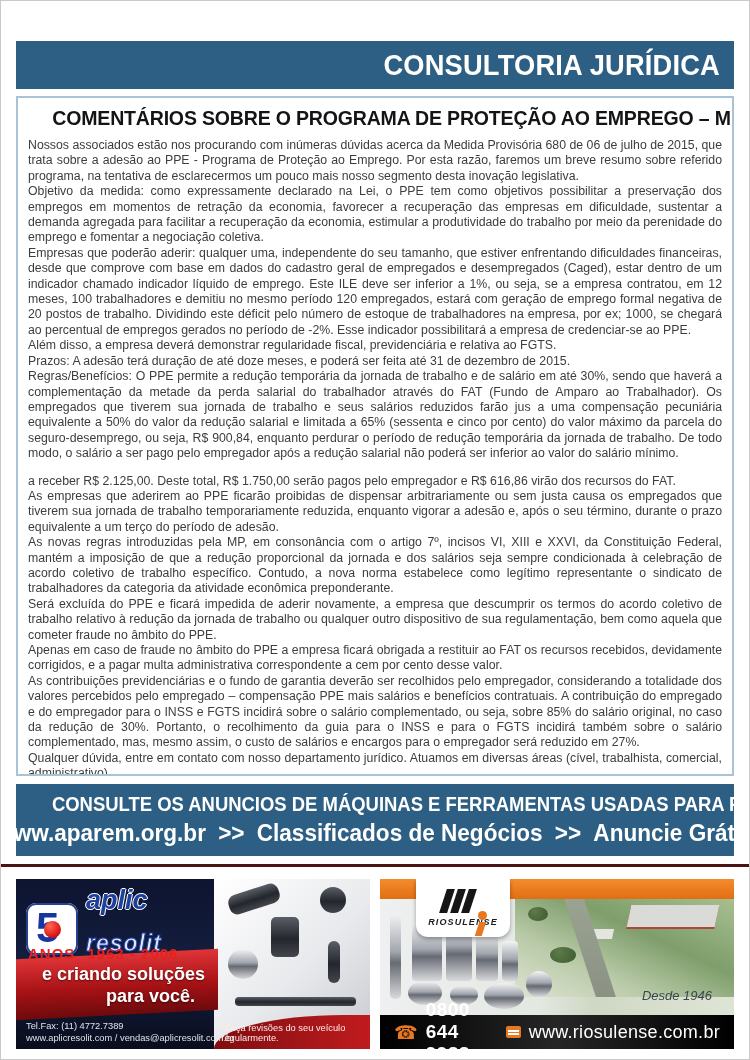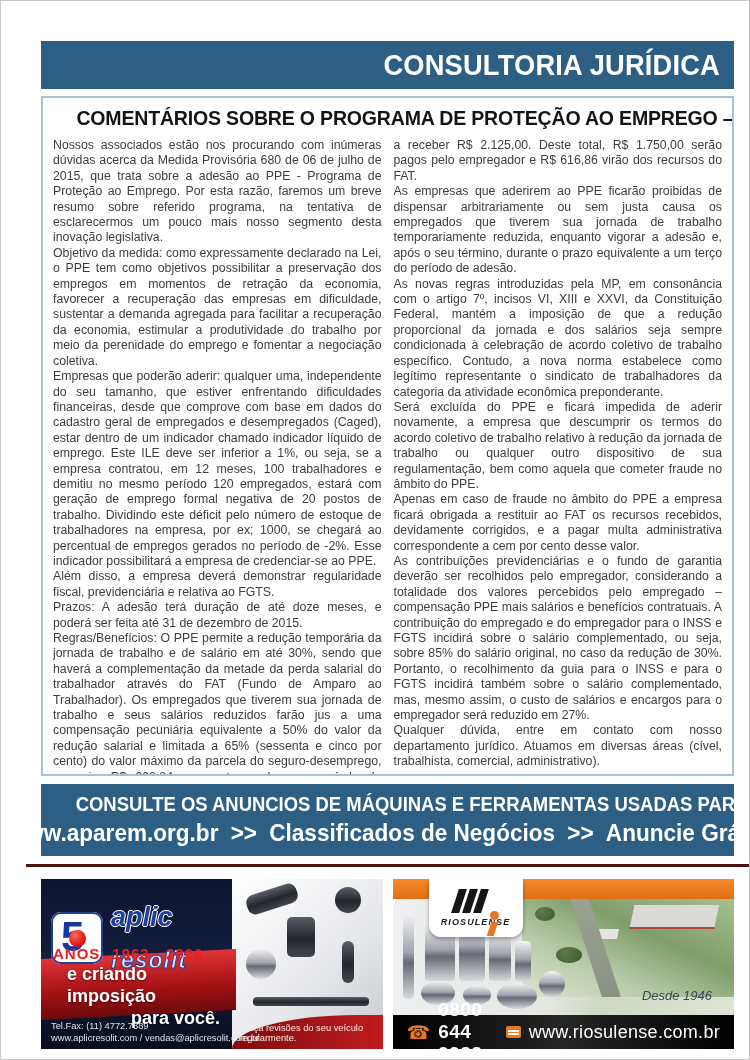--- a/index.html
+++ b/index.html
@@ -1,41 +1,41 @@
 <!DOCTYPE html>
 <html><head>
 <meta charset="utf-8">
 <style>
   * { margin:0; padding:0; box-sizing:border-box; }
   html,body { background:#e9e9e9; }
   body { font-family:"Liberation Sans", sans-serif; }
   .page {
     width:750px; height:1060px; margin:0 auto; background:#ffffff;
-    border:1px solid #c9c9c9; position:relative; overflow:hidden;padding-left:25px;
+    border:1px solid #c9c9c9; position:relative; overflow:hidden;
   }
   
   .header-bar {
     margin:40px 15px 0; height:48px; background:#2d5f84;
     display:flex; align-items:center; justify-content:flex-end; padding-right:14px;
   }
   .header-title {
     color:#fff; font-weight:bold; font-size:29px; white-space:nowrap;
     transform:scaleX(0.94); transform-origin:right center; letter-spacing:.2px;
   }
   
   .article-box {
     margin:7px 15px 0; height:680px; border:2px solid #a9c3d6;
     padding:6px 10px 8px; overflow:hidden; background:#fff;
   }
   .headline-wrap { text-align:center; margin:2px 0 8px; }
   .headline {
     display:block; font-size:21px; font-weight:bold; color:#141414; white-space:nowrap;
     transform:scaleX(0.93); transform-origin:center; letter-spacing:-.2px;
   }
-  .columns { display:flex; gap:12px; height:640px; overflow:hidden; }
+  .columns { display:flex; gap:12px; height:640px; overflow:hidden;flex-direction:column; }
   .col { flex:1; min-width:0; }
   .col p {
     font-size:12.3px; line-height:15.4px; color:#3d3d3d; text-align:justify;
   }
   .cta-banner {
     margin:16px 2px 10px; background:#a21caf; border-radius:9px;
     color:#fff; font-weight:bold; font-style:italic; font-size:16.5px;
     text-align:right; padding:6px 0 7px; letter-spacing:.3px;
   }
   
@@ -57,21 +57,21 @@
   .ad-aplic { background:#0c1228; }
   .aplic-left { position:absolute; left:0; top:0; bottom:0; width:56%;
     background:linear-gradient(180deg,#0d1430,#141e3e 50%,#090d1e); }
   .aplic-right { position:absolute; right:0; top:0; bottom:0; width:44%;
     background:linear-gradient(135deg,#ffffff,#e8e9ec 55%,#c7c9cf); }
   .aplic-redband { position:absolute; left:0; top:44%; width:57%; height:36%;
     background:linear-gradient(180deg,#e03438,#a61215 55%,#6d0a0c);
     transform:skewY(-3deg); }
   .aplic-right-red { position:absolute; right:0; bottom:0; width:44%; height:20%;
     background:linear-gradient(90deg,#7f0d10,#c01b1e); border-top-left-radius:100% 120%; }
-  .aplic-logo-row { position:absolute; left:10px; top:25px; display:flex; gap:8px; align-items:center; }
+  .aplic-logo-row { position:absolute; left:10px; top:8px; display:flex; gap:8px; align-items:flex-end; }
   .aplic-five-box { width:52px; height:52px; background:#fff; border-radius:10px; position:relative; box-shadow:0 0 0 2px #24418f inset; }
   .aplic-five { position:absolute; left:10px; top:1px; font-size:42px; font-weight:bold; color:#17369e; }
   .aplic-ball { position:absolute; left:18px; top:18px; width:17px; height:17px; border-radius:50%;
     background:radial-gradient(circle at 35% 30%, #ff6a55, #d80f10 70%); }
   .aplic-words { display:flex; flex-direction:column; line-height:1; }
   .aplic-word1 { font-size:27px; font-weight:bold; font-style:italic; color:#1d3fa0;
     text-shadow:-1px 0 #fff,1px 0 #fff,0 -1px #fff,0 1px #fff; }
   .aplic-word2 { font-size:23px; font-weight:bold; font-style:italic; color:#dfe6ff;
     -webkit-text-stroke:1px #1d3fa0; margin-top:18px; letter-spacing:1px; }
   .aplic-anos { position:absolute; left:12px; top:66px; font-size:15px; font-weight:bold; color:#e8201e; letter-spacing:1px; display:flex; gap:12px; }
@@ -192,21 +192,21 @@
           <span class="aplic-word2">resolit</span>
         </div>
       </div>
 
       <div class="aplic-anos">
         <span>ANOS</span>
         <span>1963 - 2006</span>
       </div>
 
       <div class="aplic-slogan">
-        <div class="l2">e criando imposição</div>
+        <div class="l2">e criando soluções</div>
         <div class="l3">para você.</div>
       </div>
 
       <div class="aplic-contact">
         <div>Tel.Fax: (11) 4772.7389</div>
         <div>www.aplicresolit.com / vendas@aplicresolit.com.br</div>
       </div>
 
       <div class="aplic-caption">*Faça revisões do seu veículo regularmente.</div>
     </div>

